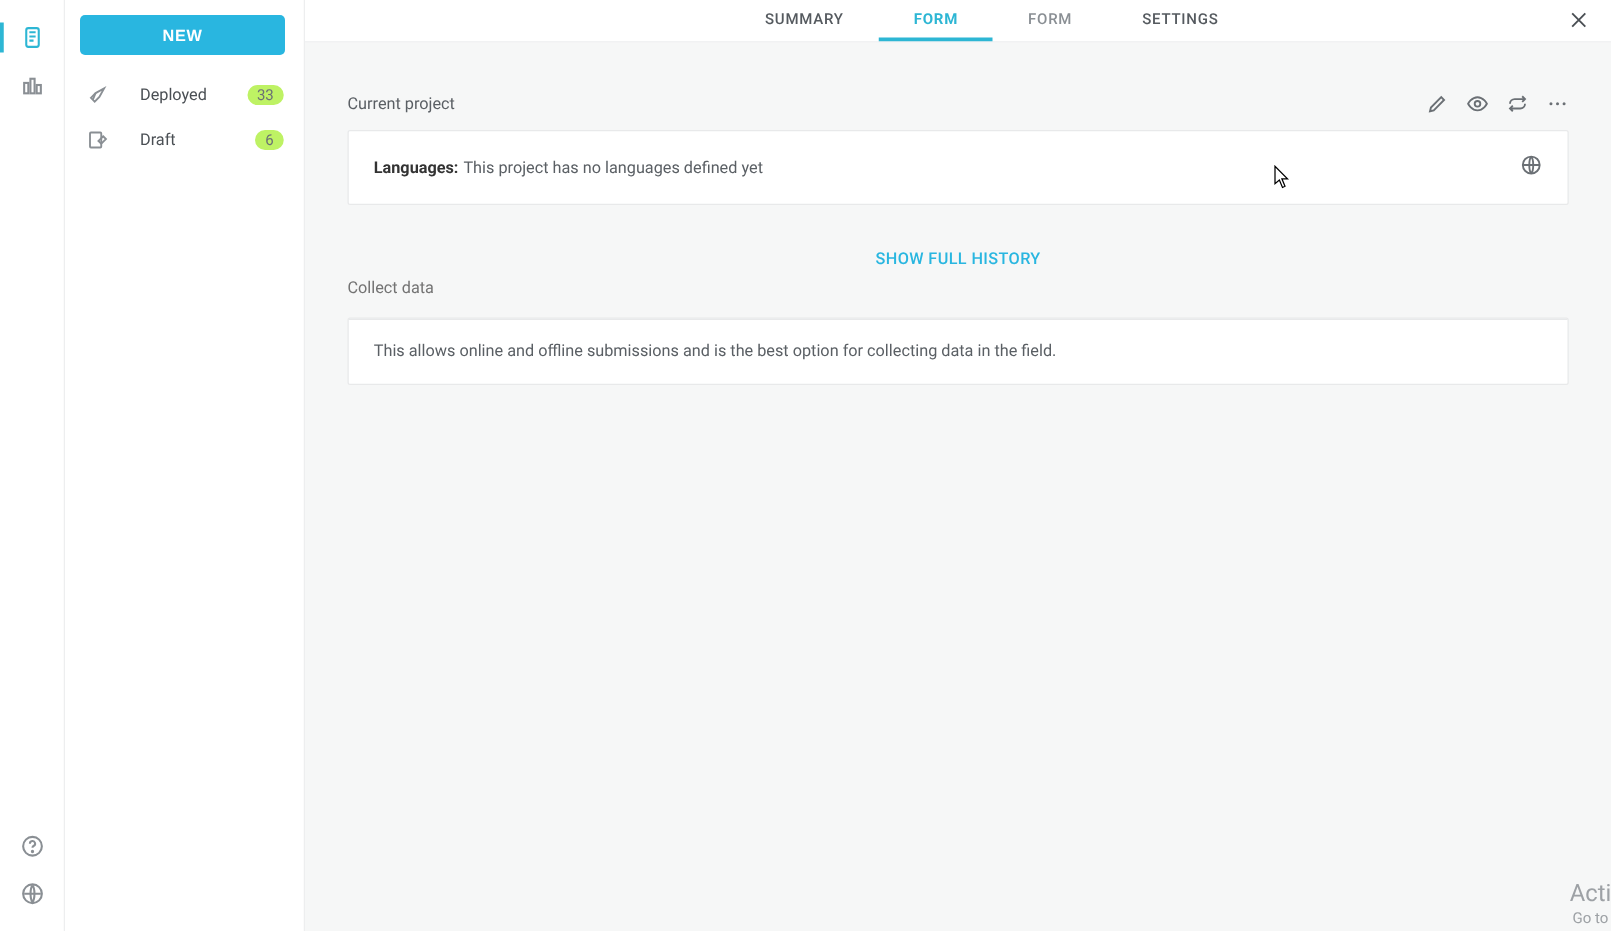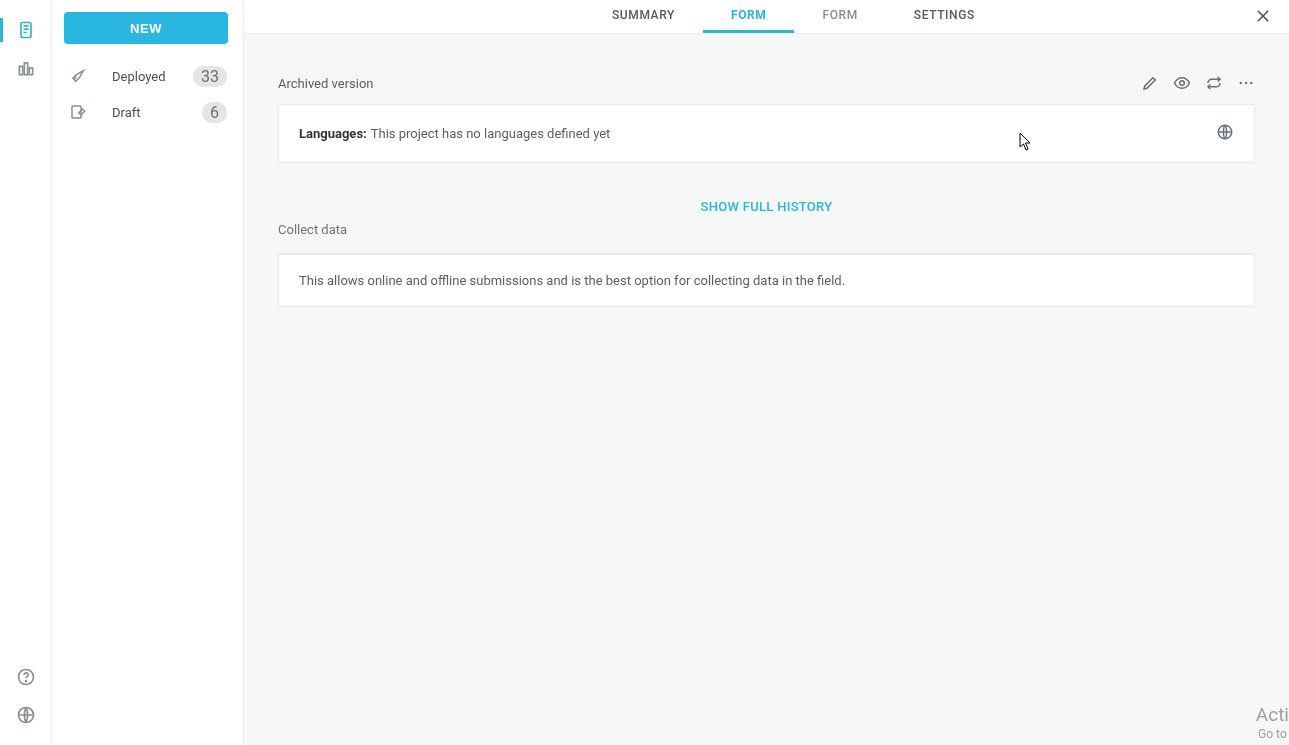--- a/index.html
+++ b/index.html
@@ -80,23 +80,23 @@
     margin-right: 8px;
     color: #8a8f94;
     display: flex; align-items: center; justify-content: center;
   }
   .filter-item .fi-label {
     flex: 1;
     color: #4a4f54;
     font-size: 13px;
   }
   .filter-item .fi-count {
-    background: #e5e5e5;
+    background: #bef264;
     color: #6b7075;
-    font-size: 16px;
+    font-size: 12px;
     padding: 1px 8px;
     border-radius: 10px;
     min-width: 22px;
     text-align: center;
   }
 
   
   .main {
     position: absolute;
     left: 244px; top: 0;
@@ -344,21 +344,21 @@
     <div class="close-x">
       <svg width="18" height="18" viewBox="0 0 24 24" fill="none" stroke="currentColor" stroke-width="2">
           <path d="M5 5l14 14M19 5L5 19"></path>
         </svg>
     </div>
   </div>
 
   <div class="content">
 
     <div class="section-header">
-      <div class="section-title">Archived version</div>
+      <div class="section-title">Current project</div>
       <div class="header-actions">
         <div class="ha">
           <svg width="18" height="18" viewBox="0 0 24 24" fill="none" stroke="currentColor" stroke-width="2">
               <path d="M4 20l4-1 11-11-3-3L5 16l-1 4z"></path>
             </svg>
         </div>
         <div class="ha">
           <svg width="20" height="18" viewBox="0 0 24 24" fill="none" stroke="currentColor" stroke-width="2">
               <path d="M2 12s3.5-7 10-7 10 7 10 7-3.5 7-10 7S2 12 2 12z"></path>
               <circle cx="12" cy="12" r="3"></circle>

